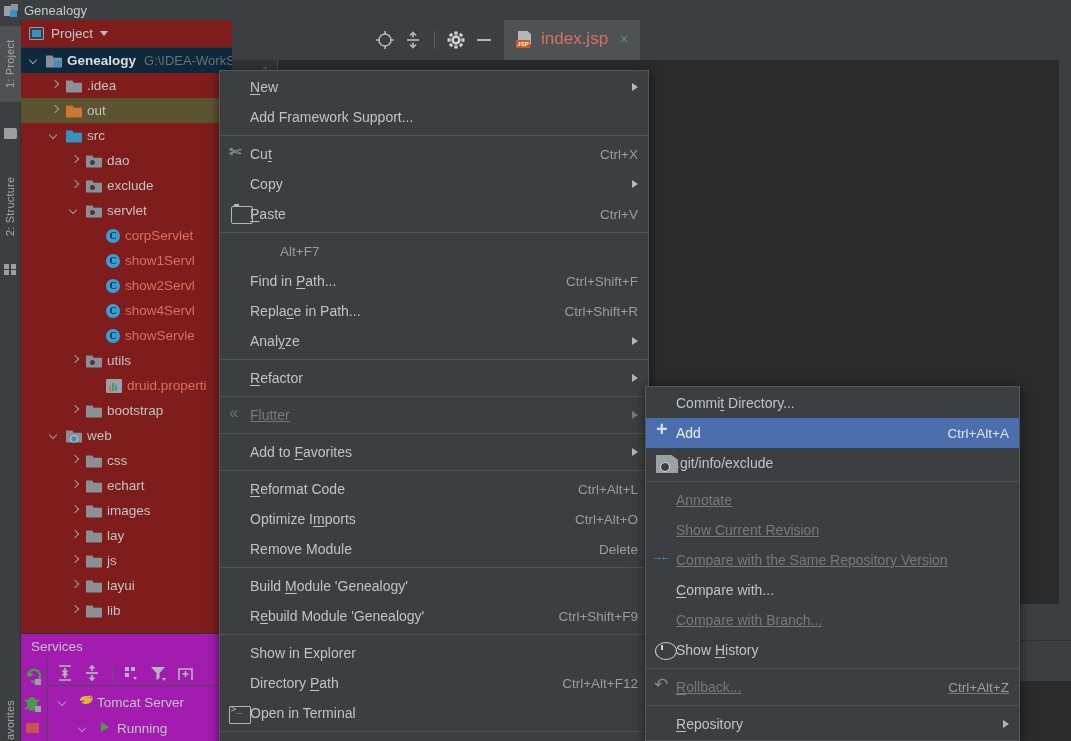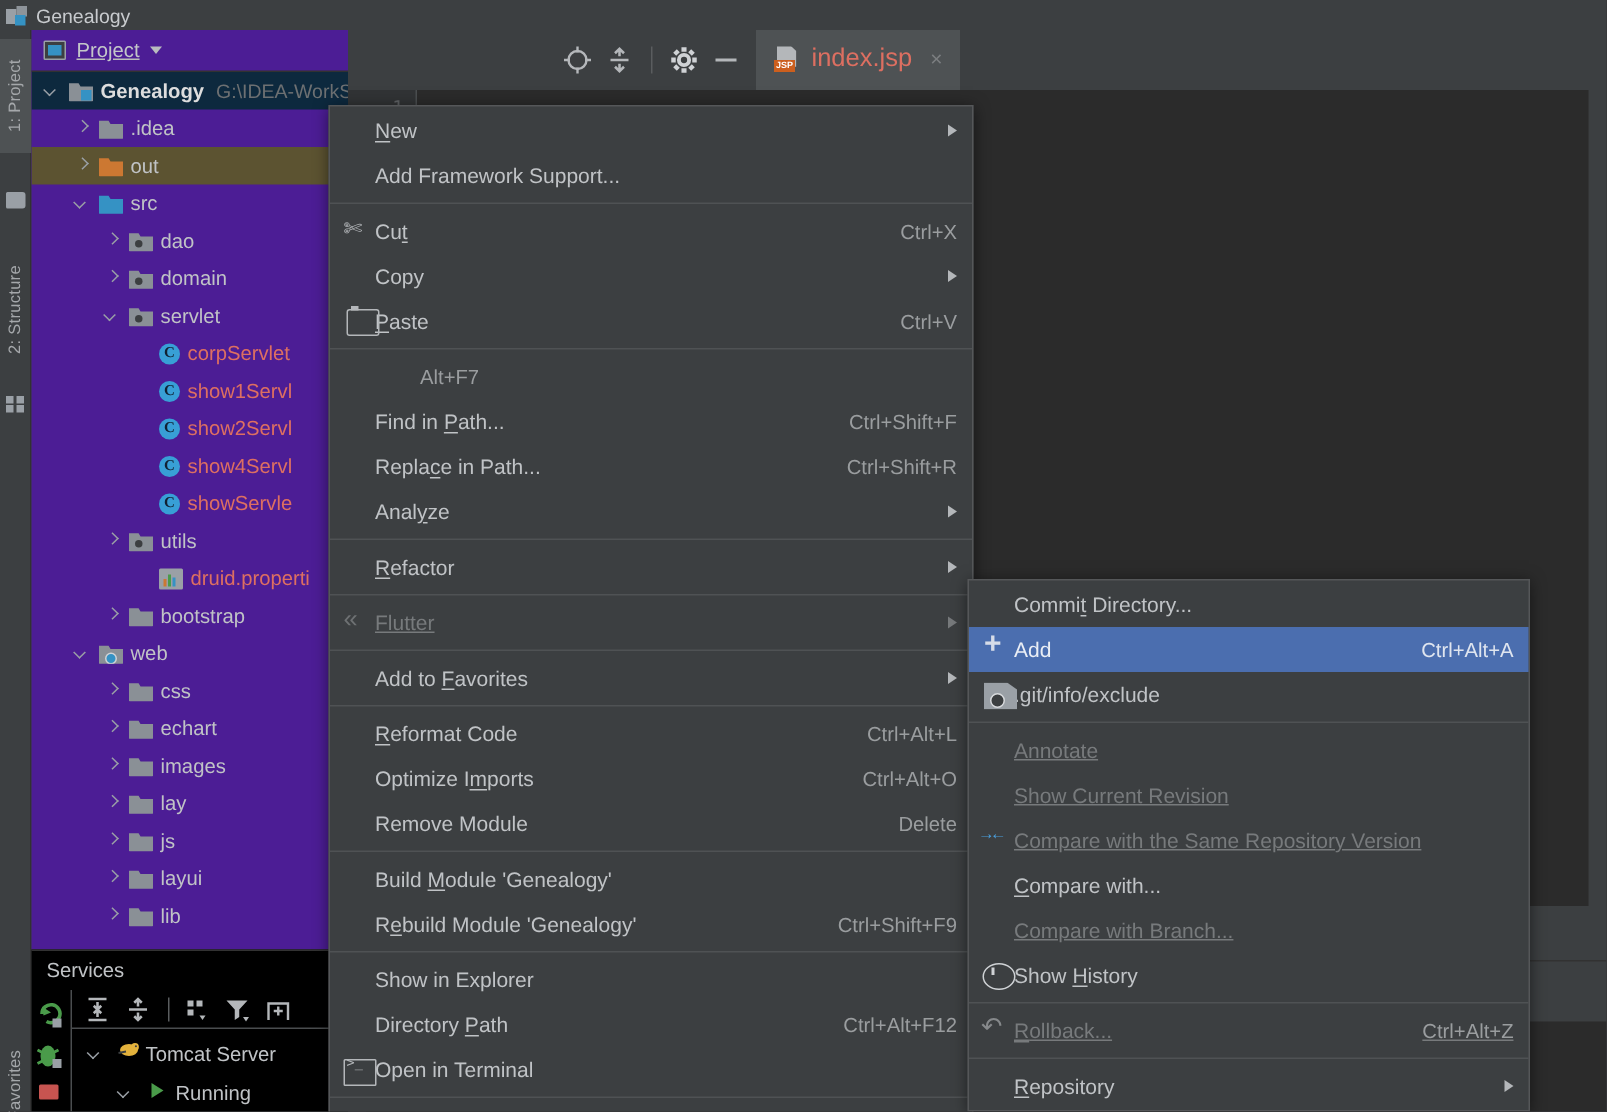--- a/index.html
+++ b/index.html
@@ -43,22 +43,21 @@
   .vtab-struct { top: 140px; height: 92px; line-height: 21px; }
   .vtab-fav { top: 668px; height: 70px; line-height: 21px; }
   .vstrip-ico { position: absolute; left: 4px; width: 13px; height: 11px; }
   .vs-folder { top: 108px; background: #9aa0a6; border-radius: 1px 2px 2px 1px; }
   .vs-grid { top: 244px; }
   .vs-grid i { position: absolute; width: 5px; height: 5px; background: #9aa0a6; }
 
   
   .projpanel {
     position: absolute; left: 21px; top: 20px; width: 211px; height: 613px;
-    background: #4c1d95;
-    text-decoration: underline;
+    background: #7f1d1d;
   }
   .proj-header {
     height: 28px; display: flex; align-items: center; gap: 7px; padding-left: 8px;
     border-bottom: 1px solid #323232;
   }
   .proj-header-ico {
     width: 15px; height: 13px; border: 1px solid #9aa0a6; background: #3c3f41;
     position: relative; border-radius: 1px;
   }
   .proj-header-ico::after {
@@ -124,21 +123,21 @@
   .ico-props { background: #9aa0a6; border-radius: 1px; }
   .ico-props i { position: absolute; bottom: 2px; width: 2px; background: #cc7832; }
   .tlabel { margin-left: 0; }
   .tlabel.red { color: #dd6f61; }
   .tlabel.bold { font-weight: bold; color: #ddd; }
   .tpath { color: #6d7072; margin-left: 8px; font-size: 13px; }
 
   
   .services {
     position: absolute; left: 21px; top: 633px; width: 211px; height: 108px;
-    background: #000000; border-top: 1px solid #323232;
+    background: #a21caf; border-top: 1px solid #323232;
   }
   .svc-title { height: 26px; line-height: 26px; padding-left: 10px; font-size: 13.5px; color: #c0c3c6; }
   .svc-body { position: absolute; left: 0; top: 26px; right: 0; bottom: 0; display: flex; }
   .svc-lefticons { width: 27px; border-right: 1px solid #4a4d4f; padding-top: 4px; }
   .svc-lefticons .sico { width: 27px; height: 27px; position: relative; }
   .svc-toolbar {
     height: 26px; display: flex; align-items: center; gap: 3px; padding-left: 6px;
     border-bottom: 1px solid #4a4d4f;
   }
   .tbtn { width: 24px; height: 22px; position: relative; }
@@ -311,21 +310,21 @@
           <span class="arrow closed"></span>
           <span style="width:6px;flex:none"></span>
           <span class="ico ico-pkg"></span>
           <span class="tlabel ">dao</span>
         </div>
         <div class="trow">
           <span style="width:48px;flex:none"></span>
           <span class="arrow closed"></span>
           <span style="width:6px;flex:none"></span>
           <span class="ico ico-pkg"></span>
-          <span class="tlabel ">domain</span>
+          <span class="tlabel ">exclude</span>
         </div>
         <div class="trow">
           <span style="width:48px;flex:none"></span>
           <span class="arrow open"></span>
           <span style="width:6px;flex:none"></span>
           <span class="ico ico-pkg"></span>
           <span class="tlabel ">servlet</span>
         </div>
         <div class="trow">
           <span style="width:68px;flex:none"></span>

